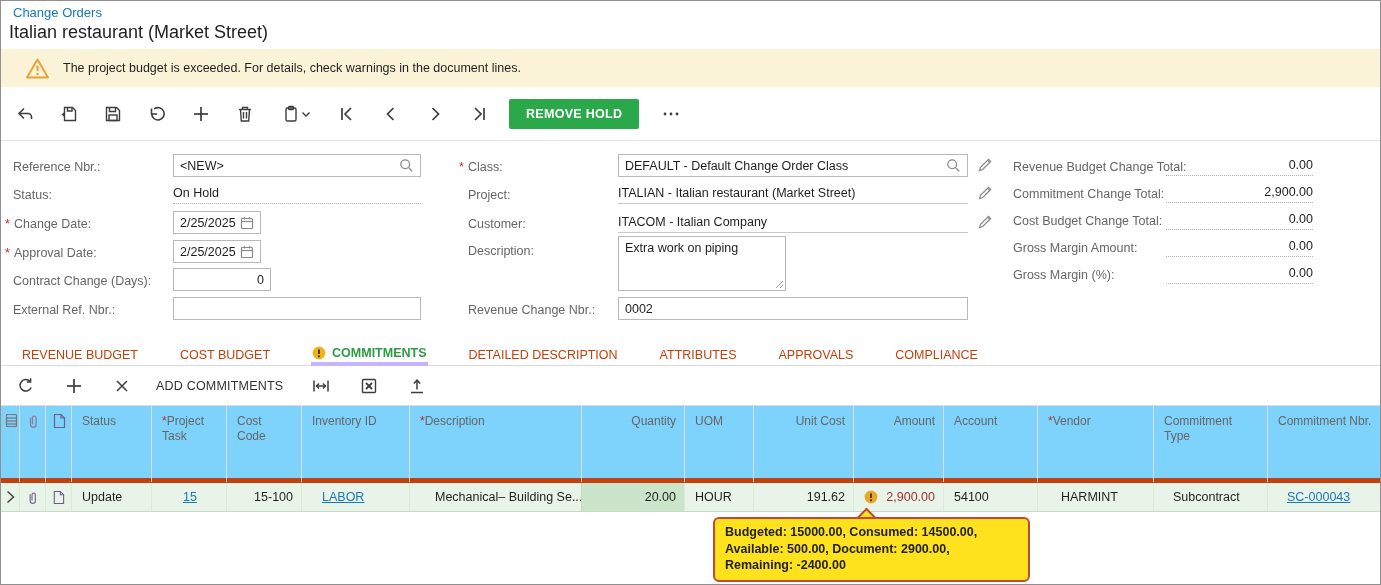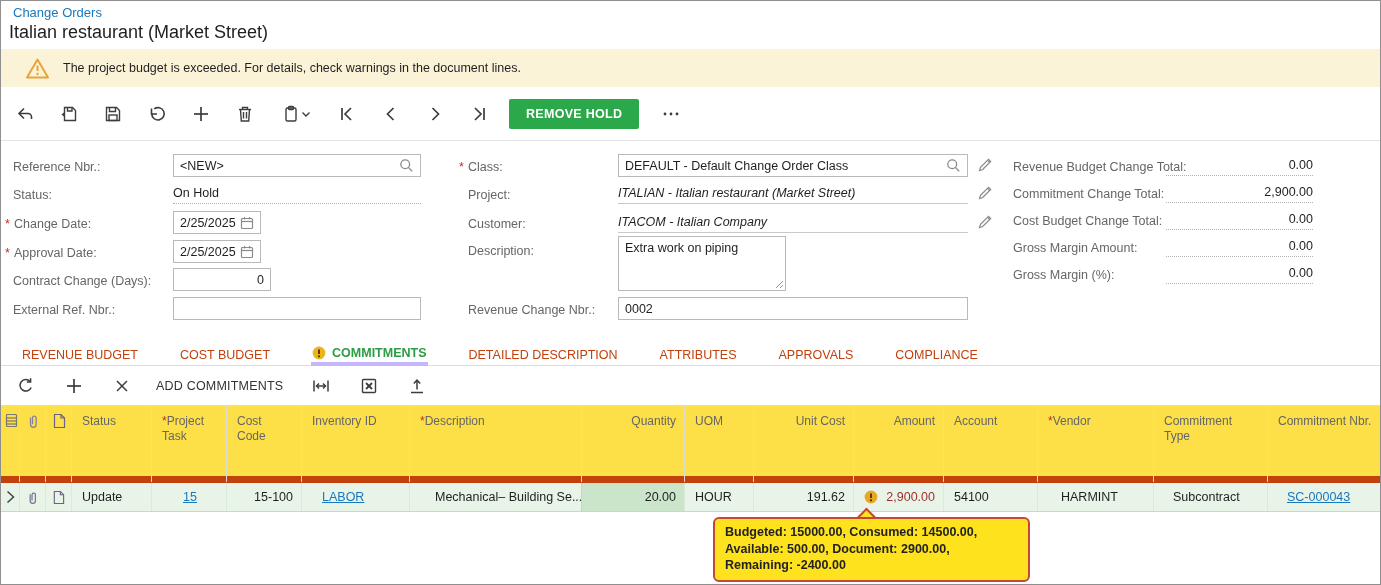--- a/index.html
+++ b/index.html
@@ -21,37 +21,37 @@
   .tbtn { width:24px; height:24px; margin-left:20px; display:flex; align-items:center; justify-content:center; cursor:pointer; flex:0 0 auto; }
   .tbtn.first { margin-left:12px; }
   .tbtn.wide { width:38px; }
   .remove-hold { margin-left:18px; height:30px; padding:0 17px; background:#2BA84A; color:#fff;
      font-size:12.5px; font-weight:bold; letter-spacing:.3px; border:none; border-radius:2px; cursor:pointer; }
   
   .lbl { position:absolute; font-size:12.5px; color:#666; white-space:nowrap; }
   .req { color:#C02A2A; font-size:12.5px; position:absolute; }
   .ibox { position:absolute; height:23px; border:1px solid #b9b9b9; background:#fff; display:flex; align-items:center; font-size:12.5px; color:#1f1f1f; padding:0 6px; }
   .ibox .grow { flex:1; }
-  .uline { position:absolute; height:22px; border-bottom:1px solid #c9c9c9; font-size:12.5px; color:#1f1f1f; display:flex; align-items:center;font-style:italic; }
+  .uline { position:absolute; height:22px; border-bottom:1px solid #c9c9c9; font-size:12.5px; color:#1f1f1f; display:flex; align-items:center; }
   .dotline { position:absolute; height:22px; border-bottom:1px dotted #b2b2b2; font-size:12.5px; color:#1f1f1f; display:flex; align-items:center; }
   .dotline.num { justify-content:flex-end; }
   .pencil { position:absolute; width:16px; height:16px; cursor:pointer; }
   .ta { position:absolute; border:1px solid #b9b9b9; background:#fff; font-size:12.5px; color:#1f1f1f; padding:4px 6px; }
   .ta .rsz { position:absolute; right:1px; bottom:1px; }
   
   .tabs { position:absolute; left:0; top:333px; width:100%; height:32px; border-bottom:1px solid #dcdcdc; display:flex; padding-left:20px; gap:40px; }
   .tab { display:flex; align-items:center; gap:6px; font-size:12.5px; color:#c2410c; padding:9px 1px 0; cursor:pointer; height:32px; }
   .tab.active { color:#2E9B45; border-bottom:4px solid #c4b5fd; font-weight:bold; }
   
   .gtb { position:absolute; left:0; top:366px; width:100%; height:39px; border-bottom:1px solid #dcdcdc; display:flex; align-items:center; }
   .gbtn { width:24px; height:24px; margin-left:24px; display:flex; align-items:center; justify-content:center; cursor:pointer; }
   .gbtn.first { margin-left:13px; }
   .add-commitments { margin-left:22px; font-size:12.5px; color:#333; letter-spacing:.2px; background:none; border:none; cursor:pointer; font-family:inherit; }
   
-  .ghead { position:absolute; left:0; top:405px; width:1381px; height:77px; background:#fde047; border-bottom:7px solid #c2410c; }
+  .ghead { position:absolute; left:0; top:405px; width:1381px; height:77px; background:#7dd3fc; border-bottom:5px solid #c2410c; }
   .hc { position:absolute; top:0; height:76px; border-left:1px solid #dddbd4; padding:8px 8px 0 10px; font-size:12px; color:#666; line-height:15px; cursor:pointer; }
   .hc.r { text-align:right; }
   .hc.ic { padding:7px 0 0 4px; }
   .grow-row { position:absolute; left:0; top:482px; width:1381px; height:29px; background:#E9F4E8; border-bottom:1px solid #c9d9c9; }
   .rc { position:absolute; top:0; height:28px; line-height:28px; font-size:12.5px; color:#1f1f1f; padding:0 8px 0 10px; border-left:1px solid rgba(0,60,0,0.06); white-space:nowrap; overflow:hidden; }
   .rc.r { text-align:right; }
   .rc.ic { padding:0; display:flex; align-items:center; justify-content:center; }
   .link { color:#1878BE; text-decoration:underline; cursor:pointer; }
   .amt-red { color:#9B3332; }
   

